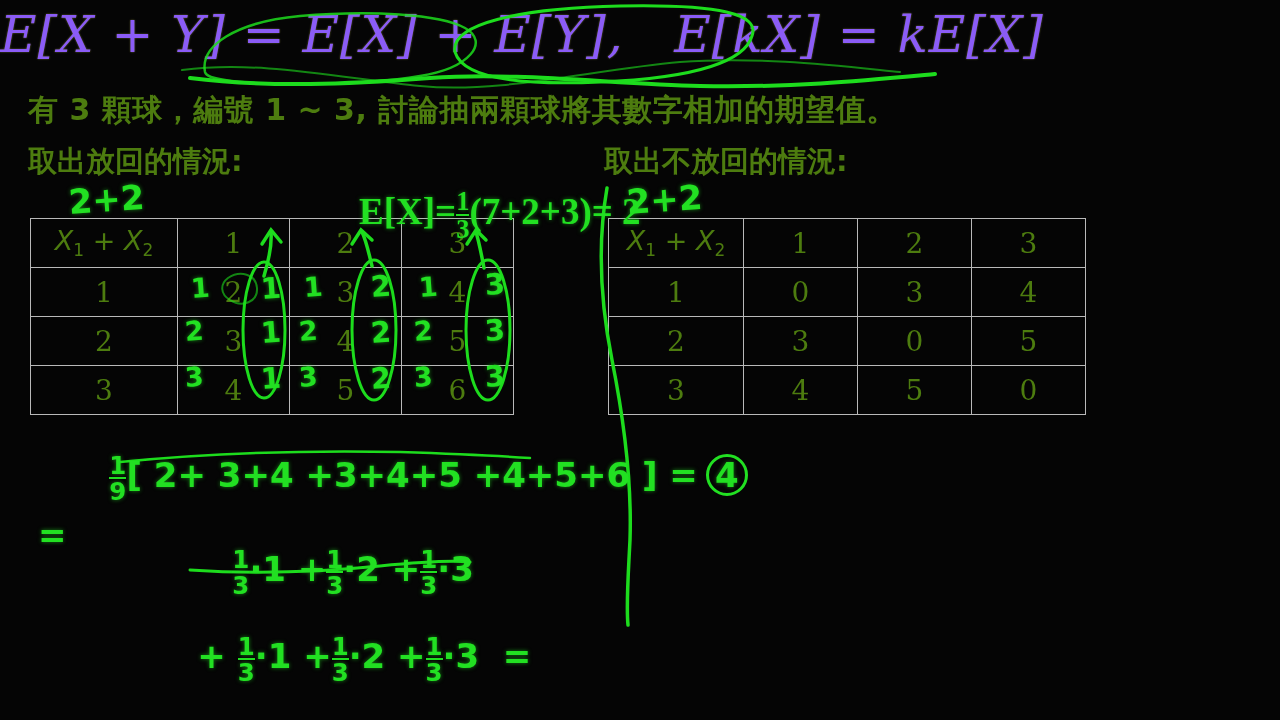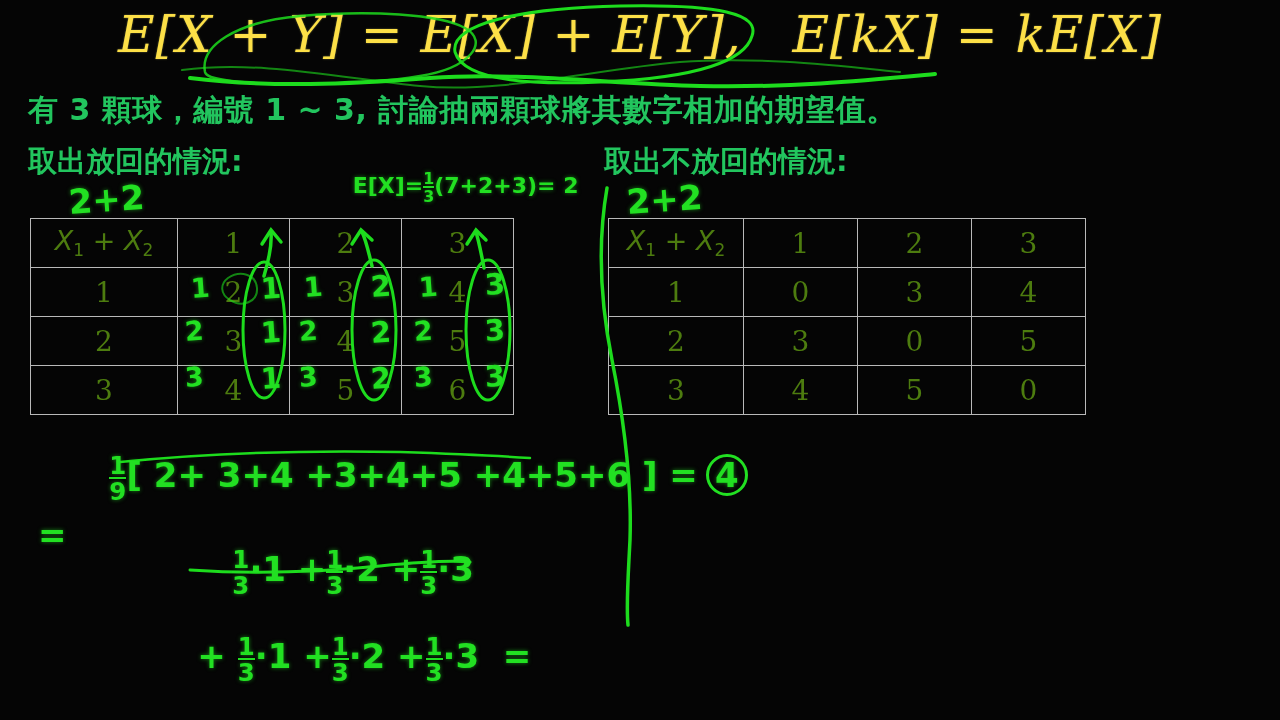--- a/index.html
+++ b/index.html
@@ -22,35 +22,35 @@
     width: 1280px; height: 720px;
     pointer-events: none;
     z-index: 5;
   }
 
   
   #title-formula {
     position: absolute;
     left: 0; top: 6px;
     width: 1280px;
-    text-align: center;
-    color: #fde047;
+    text-align: left;
+    color: #8b5cf6;
     font-family: "DejaVu Serif", serif;
     font-style: italic;
     font-size: 50px;
     letter-spacing: 1px;
     white-space: pre;
     z-index: 2;
     text-shadow: 0 0 2px rgba(242,240,122,0.45);
   }
 
   
   .cjk-line {
     position: absolute;
-    color: #22c55e;
+    color: #4d7c0f;
     font-family: "DejaVu Sans", sans-serif;
     font-weight: bold;
     white-space: pre;
     z-index: 2;
   }
   #problem-statement {
     left: 28px; top: 90px;
     font-size: 30px;
     letter-spacing: 0.5px;
   }
@@ -103,21 +103,21 @@
   
   .ink {
     position: absolute;
     color: #22e022;
     font-family: "DejaVu Sans", sans-serif;
     font-weight: bold;
     white-space: pre;
     z-index: 6;
     text-shadow: 0 0 4px rgba(34,224,34,0.55);
   }
-  .ink-lg { font-size: 22px; }
+  .ink-lg { font-size: 37px; font-family: Liberation Serif, serif; }
   .ink-xl { font-size: 34px; }
   .slant { transform: rotate(-4deg); transform-origin: left bottom; }
 
   .frac {
     display: inline-block;
     text-align: center;
     vertical-align: -0.55em;
     line-height: 0.95;
     font-size: 0.72em;
   }

